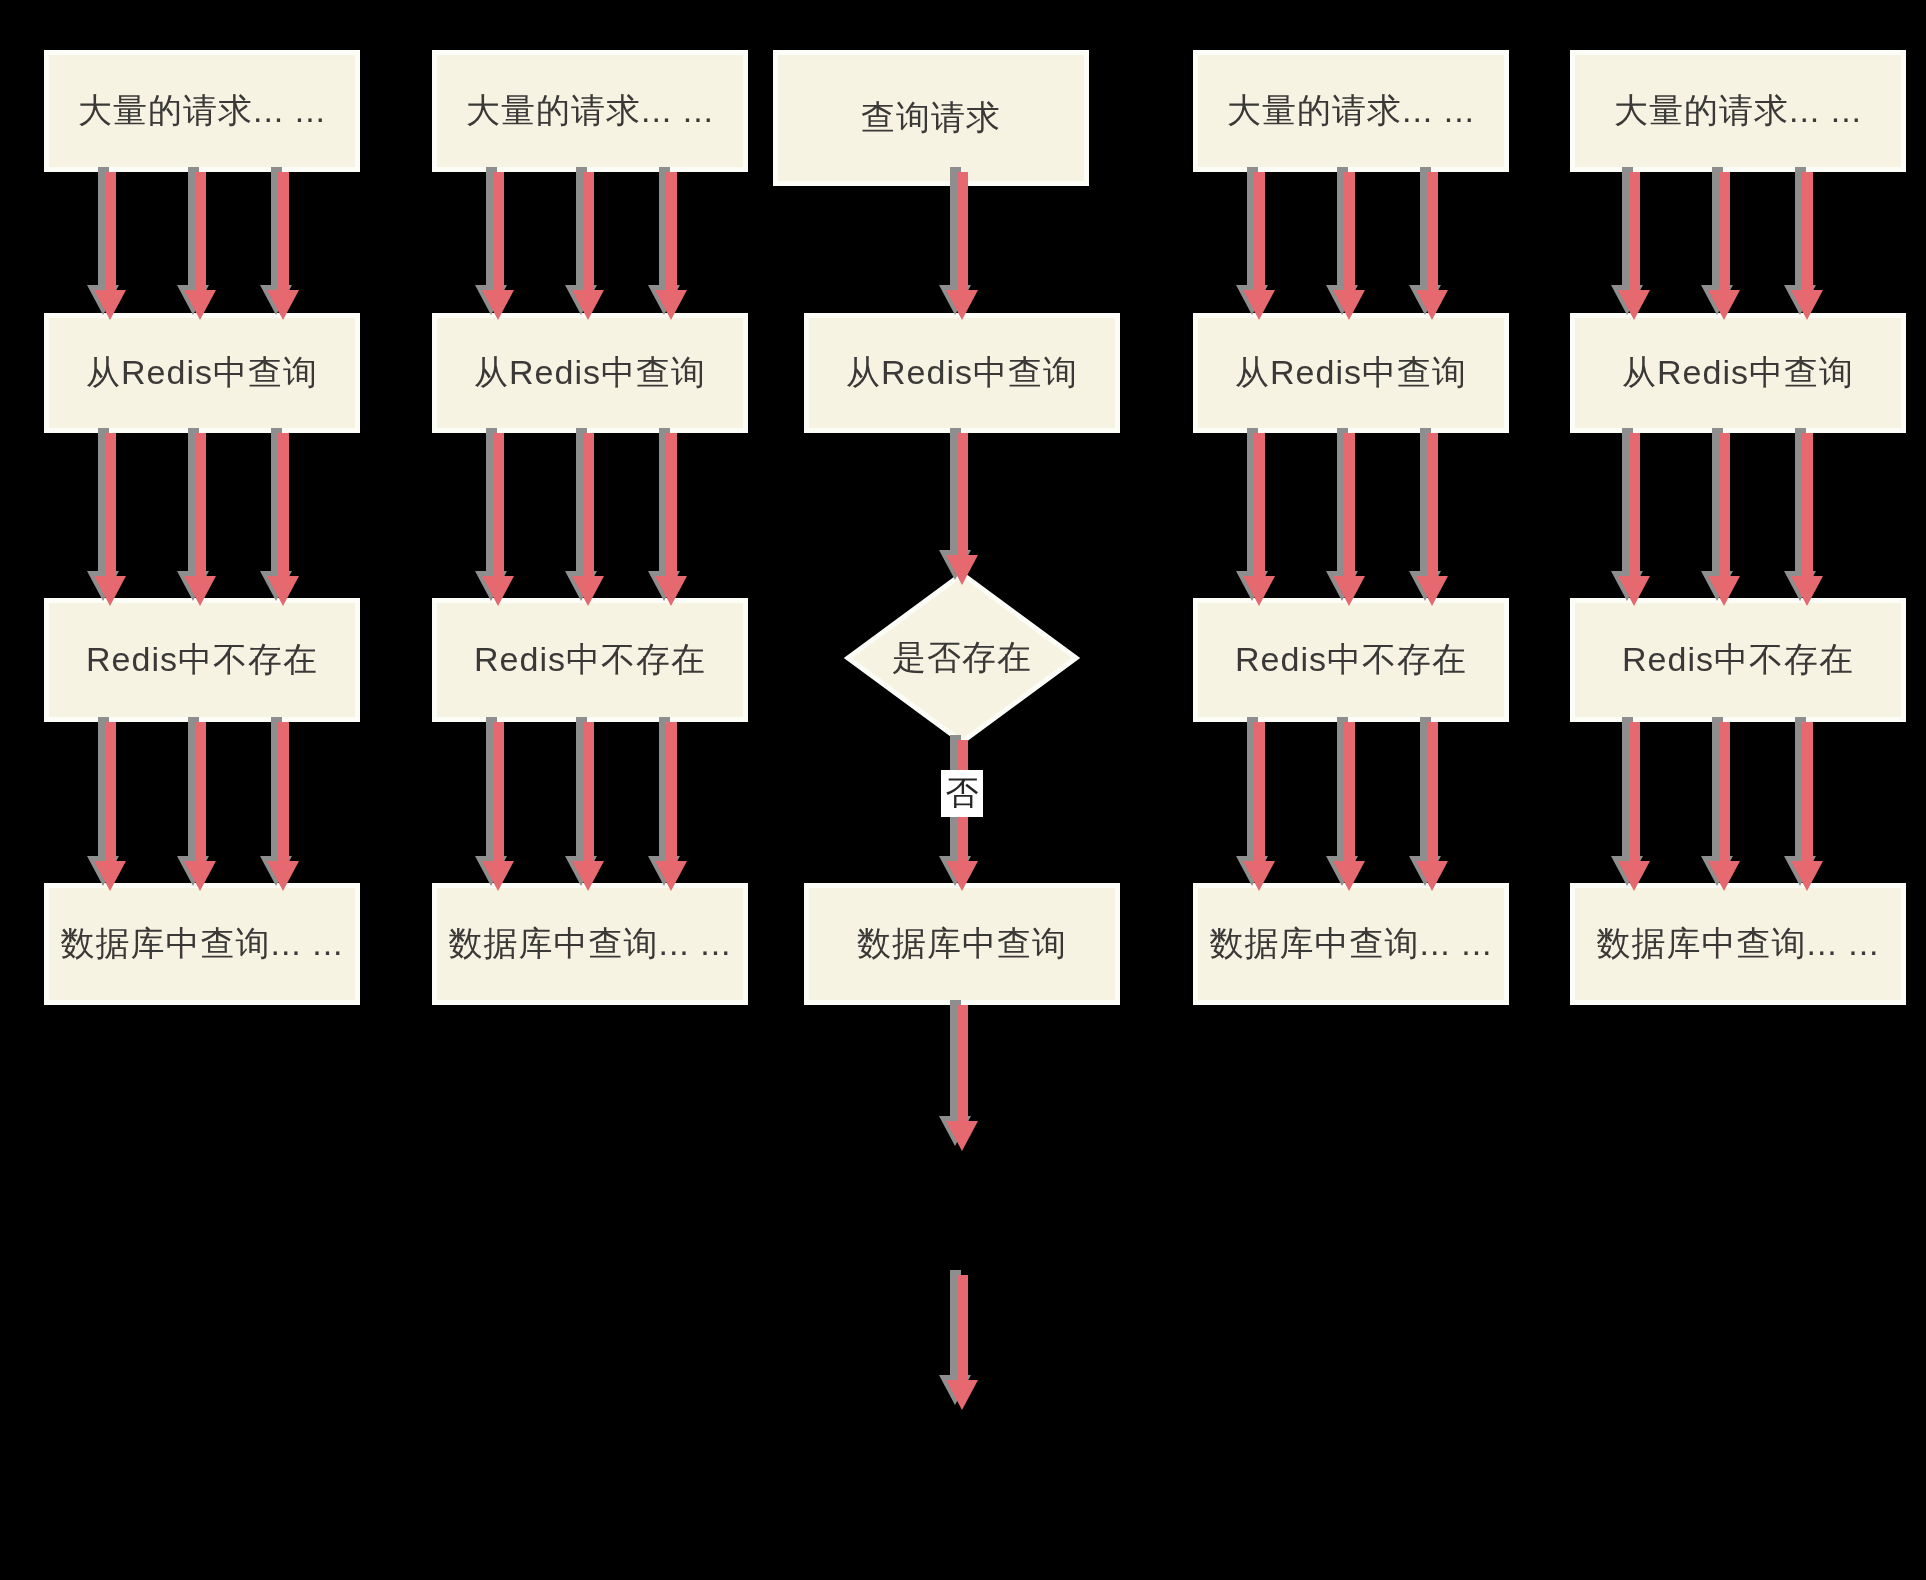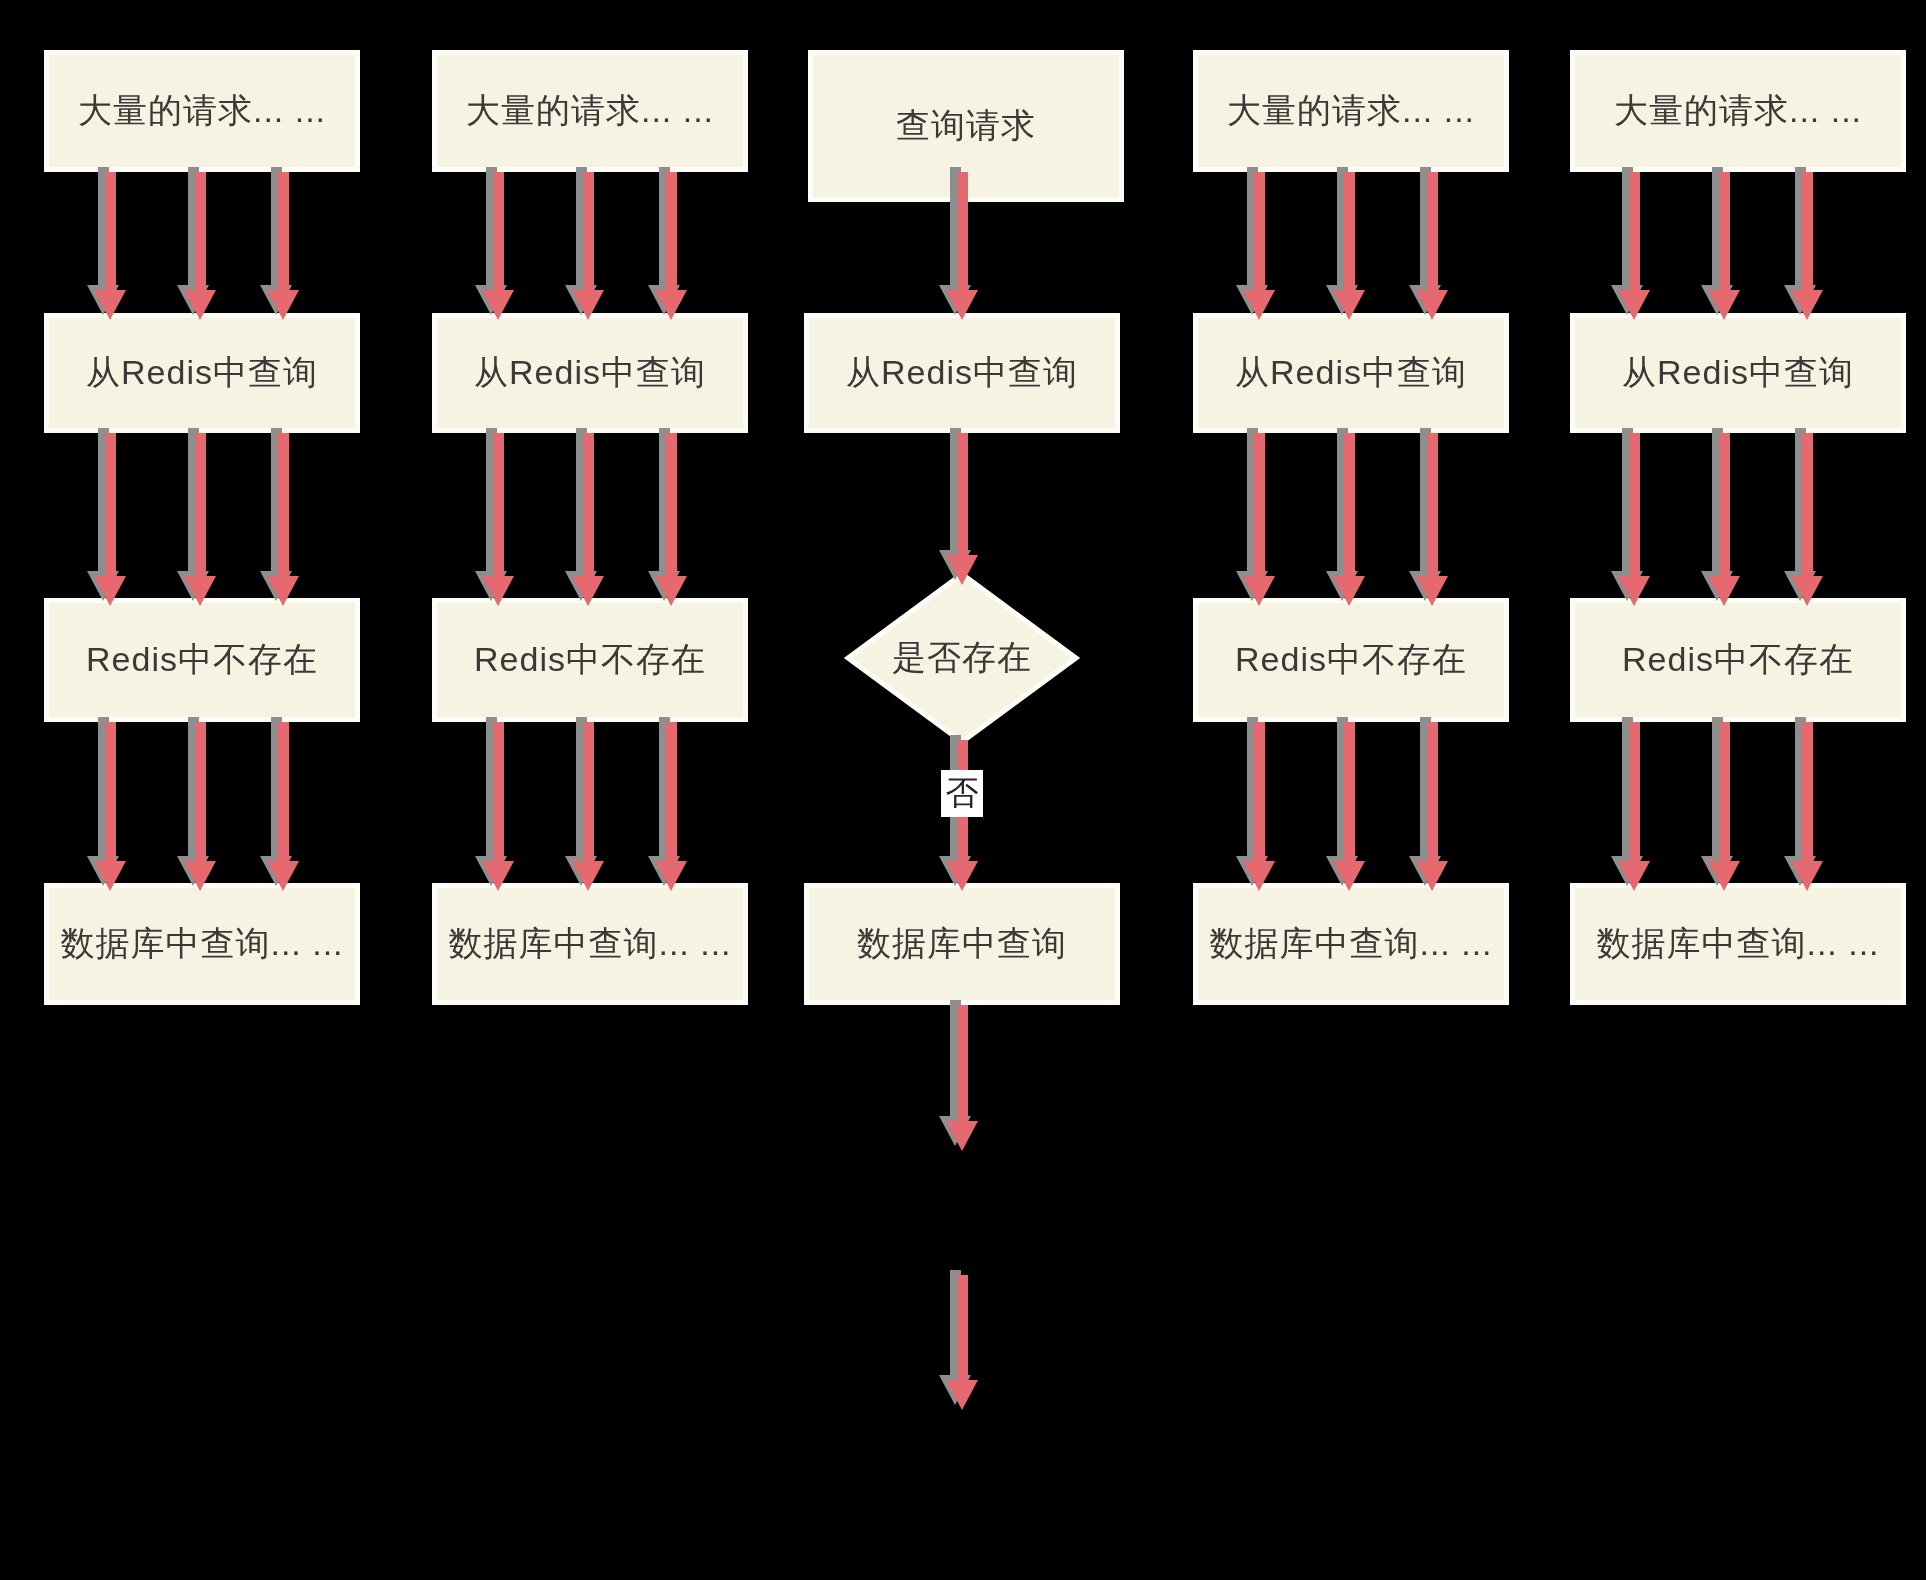--- a/index.html
+++ b/index.html
@@ -150,21 +150,21 @@
     </div>
   <div class="arrow" style="left:572px;top:722px;height:169px">
       <i class="shaft"></i>
       <i class="head"></i>
     </div>
   <div class="arrow" style="left:655px;top:722px;height:169px">
       <i class="shaft"></i>
       <i class="head"></i>
     </div>
 
-  <div class="node" style="left:808px;top:50px;height:152px">
+  <div class="node" style="left:773px;top:50px;height:136px">
     <span class="node-text">查询请求</span>
   </div>
   <div class="node" style="left:804px;top:313px;height:120px">
     <span class="node-text">从Redis中查询</span>
   </div>
 
   <div class="diamond-wrap" style="left:840px;top:566px;width:244px;height:184px">
     <svg width="244" height="184" viewBox="0 0 244 184">
       <polygon points="122,8 236,92 122,176 8,92"></polygon>
     </svg>

